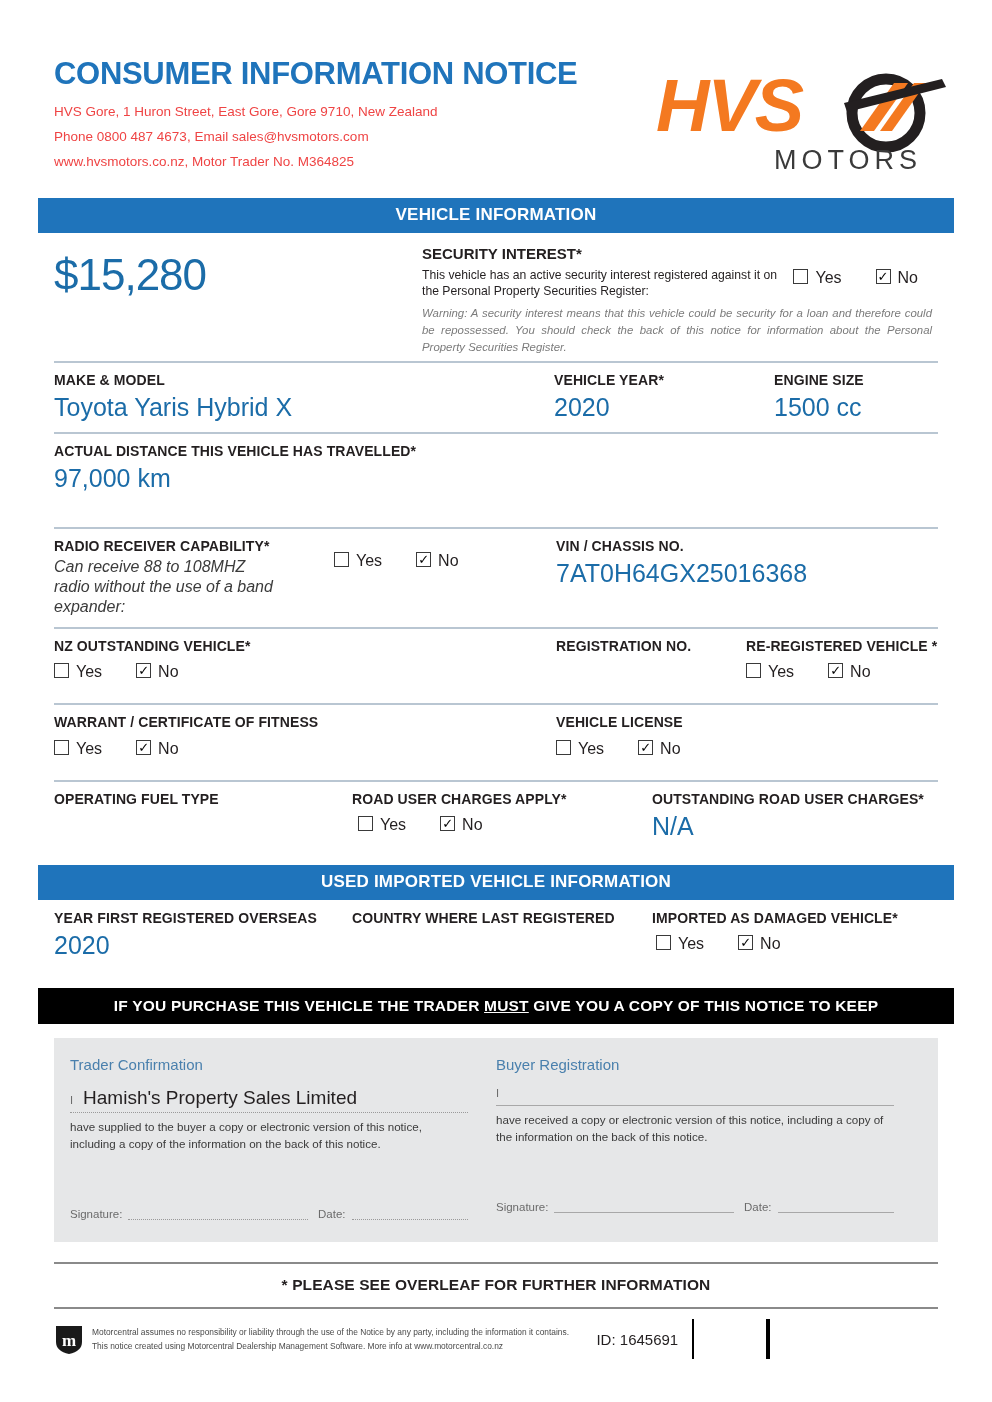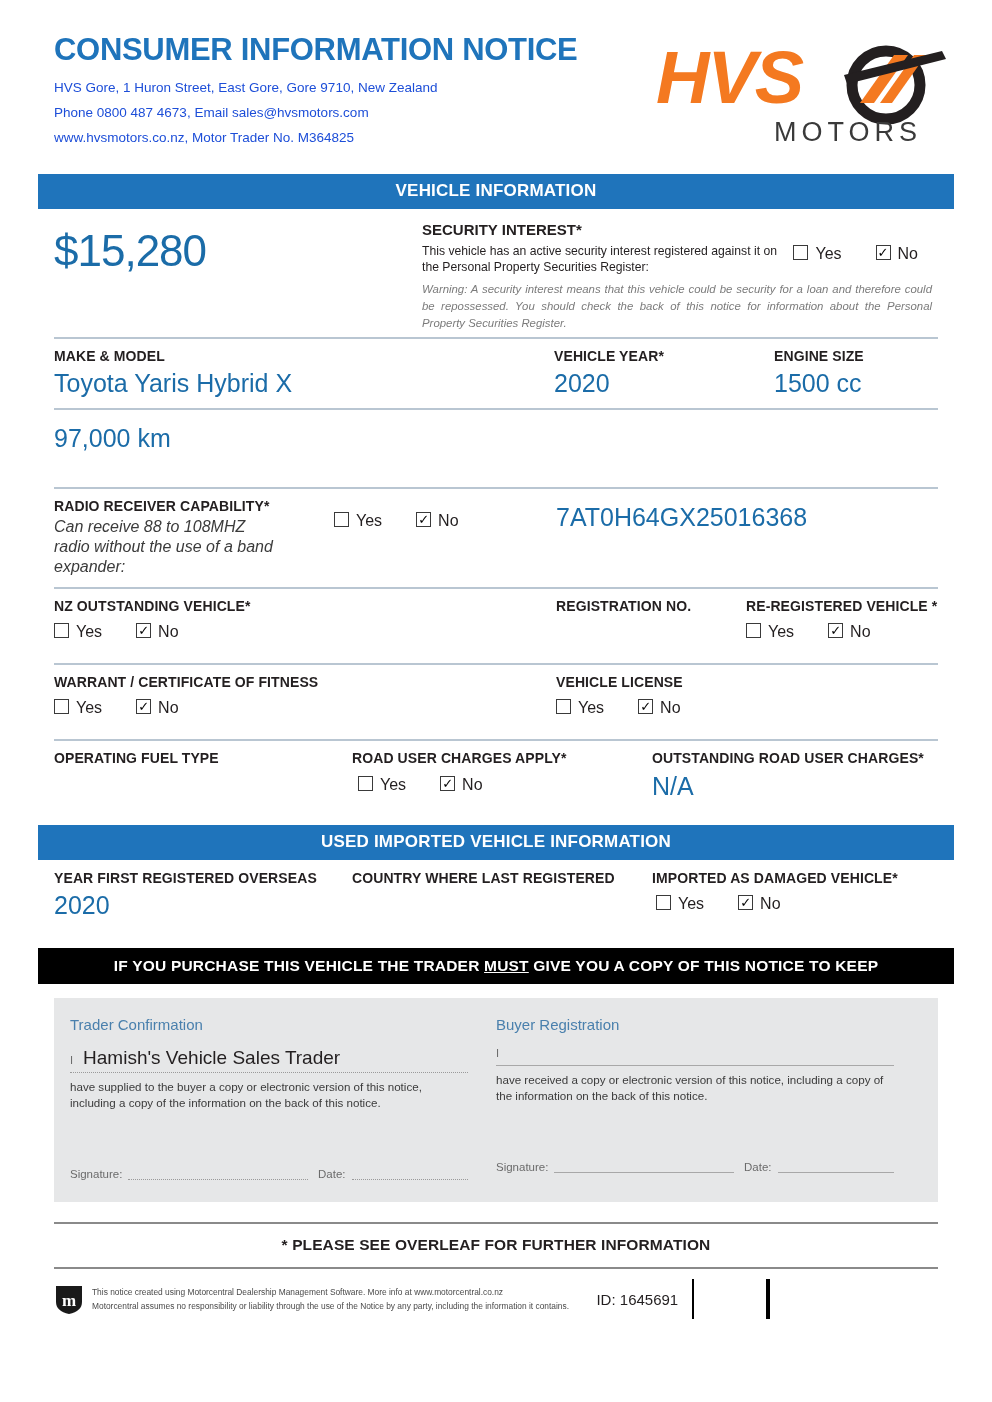--- a/index.html
+++ b/index.html
@@ -7,27 +7,27 @@
   body {
     width: 992px; height: 1402px;
     background: #ffffff;
     font-family: "Liberation Sans", sans-serif;
     color: #231f20;
     overflow: hidden;
   }
   .page { position: relative; width: 992px; height: 1402px; padding: 0 38px; }
 
   
-  .header { display:flex; align-items:center; justify-content:space-between; padding-top: 34px; }
+  .header { display:flex; align-items:flex-end; justify-content:space-between; padding-top: 34px; margin-top: 24px; }
   .hdr-left { padding-left: 16px; }
   .doc-title {
     font-size: 31px; font-weight: bold; color:#1f74bb;
     letter-spacing: -0.3px; margin: 0 0 16px 0; line-height:1;
   }
-  .hdr-line { font-size: 13.5px; color:#1d4ed8; margin-bottom: 10px; line-height:1.1; }
+  .hdr-line { font-size: 13.5px; color:#ef4444; margin-bottom: 10px; line-height:1.1; }
 
   
   .logo { position: relative; width: 300px; height: 115px; padding-right:10px; }
   .logo svg { display:block; }
 
   
   .banner {
     background:#1f74bb; color:#fff; text-align:center;
     font-size: 17px; font-weight: bold; letter-spacing:0.2px;
     padding: 7px 6px 8px; margin: 18px 0 0 0;
@@ -172,20 +172,21 @@
     </div>
     <div style="flex:1">
       <div class="lbl">ENGINE SIZE</div>
       <div class="val">1500 cc</div>
     </div>
   </div>
 
   <div class="rule"></div>
 
   <div class="row">
+    <div class="lbl">ACTUAL DISTANCE THIS VEHICLE HAS TRAVELLED*</div>
     <div class="val">97,000 km</div>
   </div>
 
   <div class="rule" style="margin-top:24px"></div>
 
   <div class="cols">
     <div style="width:280px">
       <div class="lbl">RADIO RECEIVER CAPABILITY*</div>
       <div class="sub" style="margin-top:3px;max-width:230px">Can receive 88 to 108MHZ radio without the use of a band expander:</div>
     </div>
@@ -196,20 +197,21 @@
           <span class="chk-txt">Yes</span>
         </div>
         <span class="gap"></span>
         <div class="chk-item">
           <span class="box">✓</span>
           <span class="chk-txt">No</span>
         </div>
       </div>
     </div>
     <div style="flex:1">
+      <div class="lbl">VIN / CHASSIS NO.</div>
       <div class="val">7AT0H64GX25016368</div>
     </div>
   </div>
 
   <div class="rule"></div>
 
   <div class="cols">
     <div style="width:502px">
       <div class="lbl">NZ OUTSTANDING VEHICLE*</div>
       <div class="chk-group" style="margin-top:9px">
@@ -333,21 +335,21 @@
 
   <div class="banner black" style="margin-top:16px">
     <span>IF YOU PURCHASE THIS VEHICLE THE TRADER </span><u>MUST</u><span> GIVE YOU A COPY OF THIS NOTICE TO KEEP</span>
   </div>
 
   <div class="confirm-wrap">
     <div class="confirm-col">
       <div class="confirm-title">Trader Confirmation</div>
       <div class="name-line">
         <span class="name-pre">I</span>
-        <span class="name-val">Hamish's Vehicle Sales Trader</span>
+        <span class="name-val">Hamish's Property Sales Limited</span>
       </div>
       <div class="confirm-body">have supplied to the buyer a copy or electronic version of this notice, including a copy of the information on the back of this notice.</div>
       <div class="sig-row">
         <div class="sig-item">
           <span class="sig-lbl">Signature:</span>
           <span class="sig-line"></span>
         </div>
         <div class="sig-item date">
           <span class="sig-lbl">Date:</span>
           <span class="sig-line"></span>
@@ -380,22 +382,22 @@
   <div class="overleaf-bot"></div>
 
   <div class="footer">
     <div class="mc-logo">
       <svg width="30" height="32" viewBox="0 0 30 32">
         <path d="M2 3 H28 V19 Q28 28 15 31 Q2 28 2 19 Z" fill="#1a1a1a"></path>
         <text x="15" y="23" text-anchor="middle" font-size="17" fill="#ffffff" font-family="Liberation Serif, serif" font-weight="bold">m</text>
       </svg>
     </div>
     <div class="mc-text">
+      <div>Motorcentral assumes no responsibility or liability through the use of the Notice by any party, including the information it contains.</div>
       <div>This notice created using Motorcentral Dealership Management Software. More info at www.motorcentral.co.nz</div>
-      <div>Motorcentral assumes no responsibility or liability through the use of the Notice by any party, including the information it contains.</div>
     </div>
     <div class="footer-right">
       <div class="doc-id">ID: 1645691</div>
       <div class="barcode" id="barcode">
           <i style="width: 2px;"></i>
           <i style="width: 4px; background: transparent;"></i>
           <i style="width: 4px; background: transparent;"></i>
           <i style="width: 4px; background: transparent;"></i>
           <i style="width: 4px; background: transparent;"></i>
           <i style="width: 4px; background: transparent;"></i>

